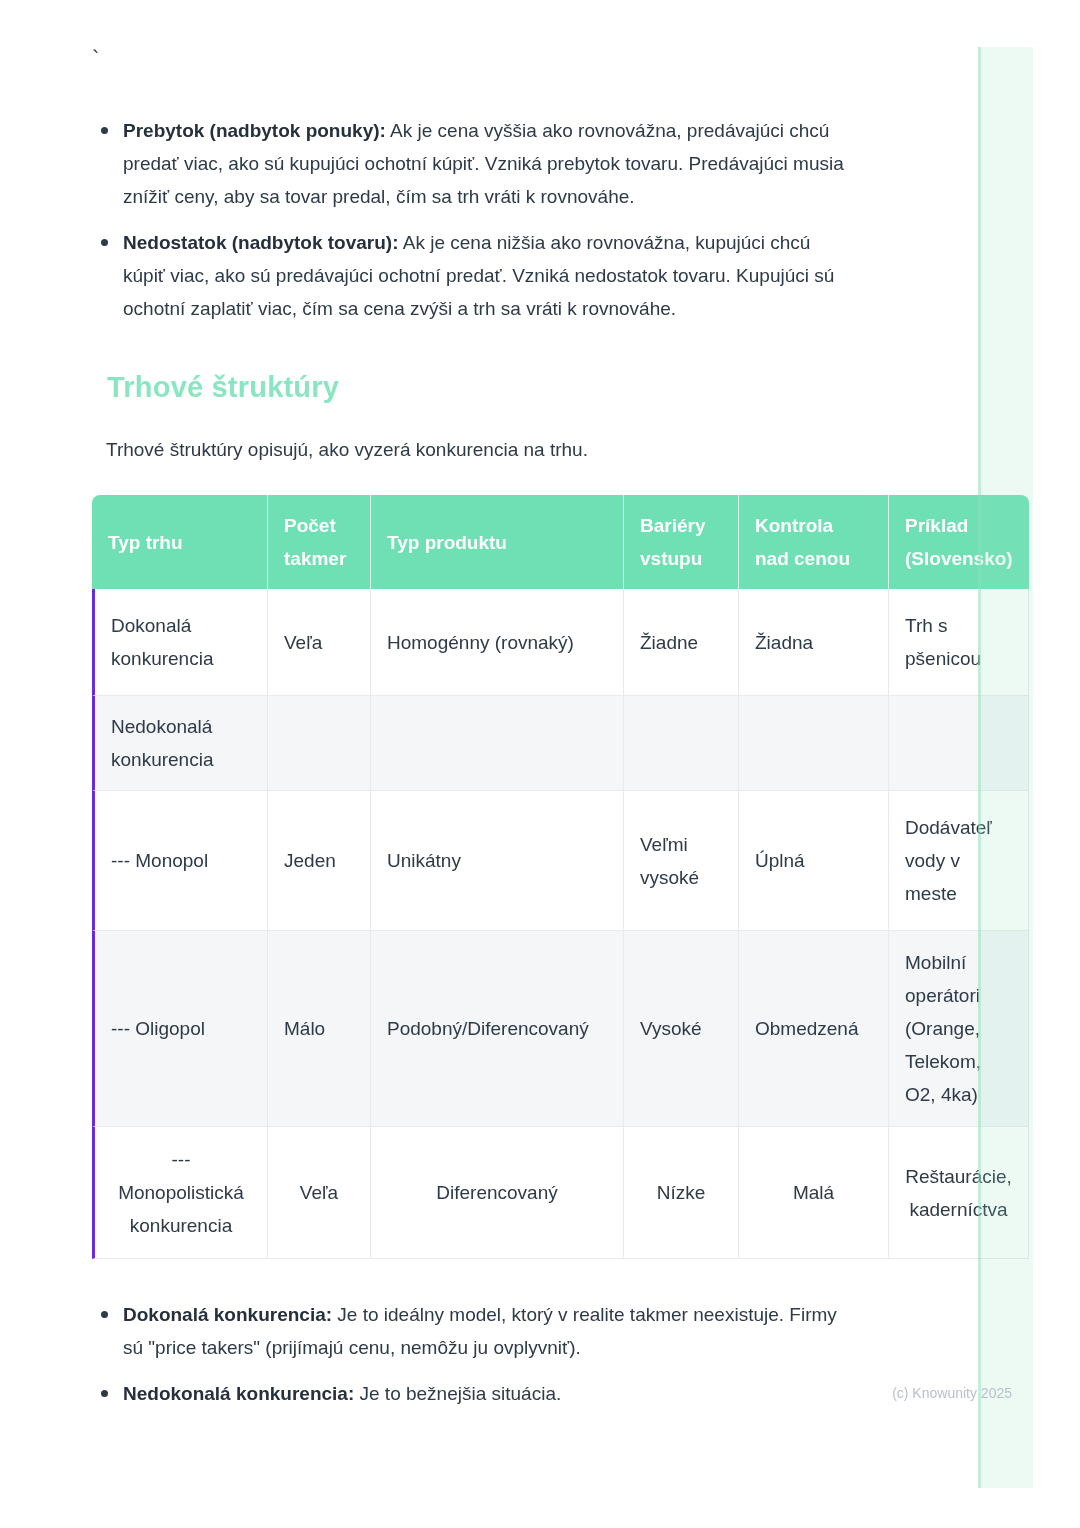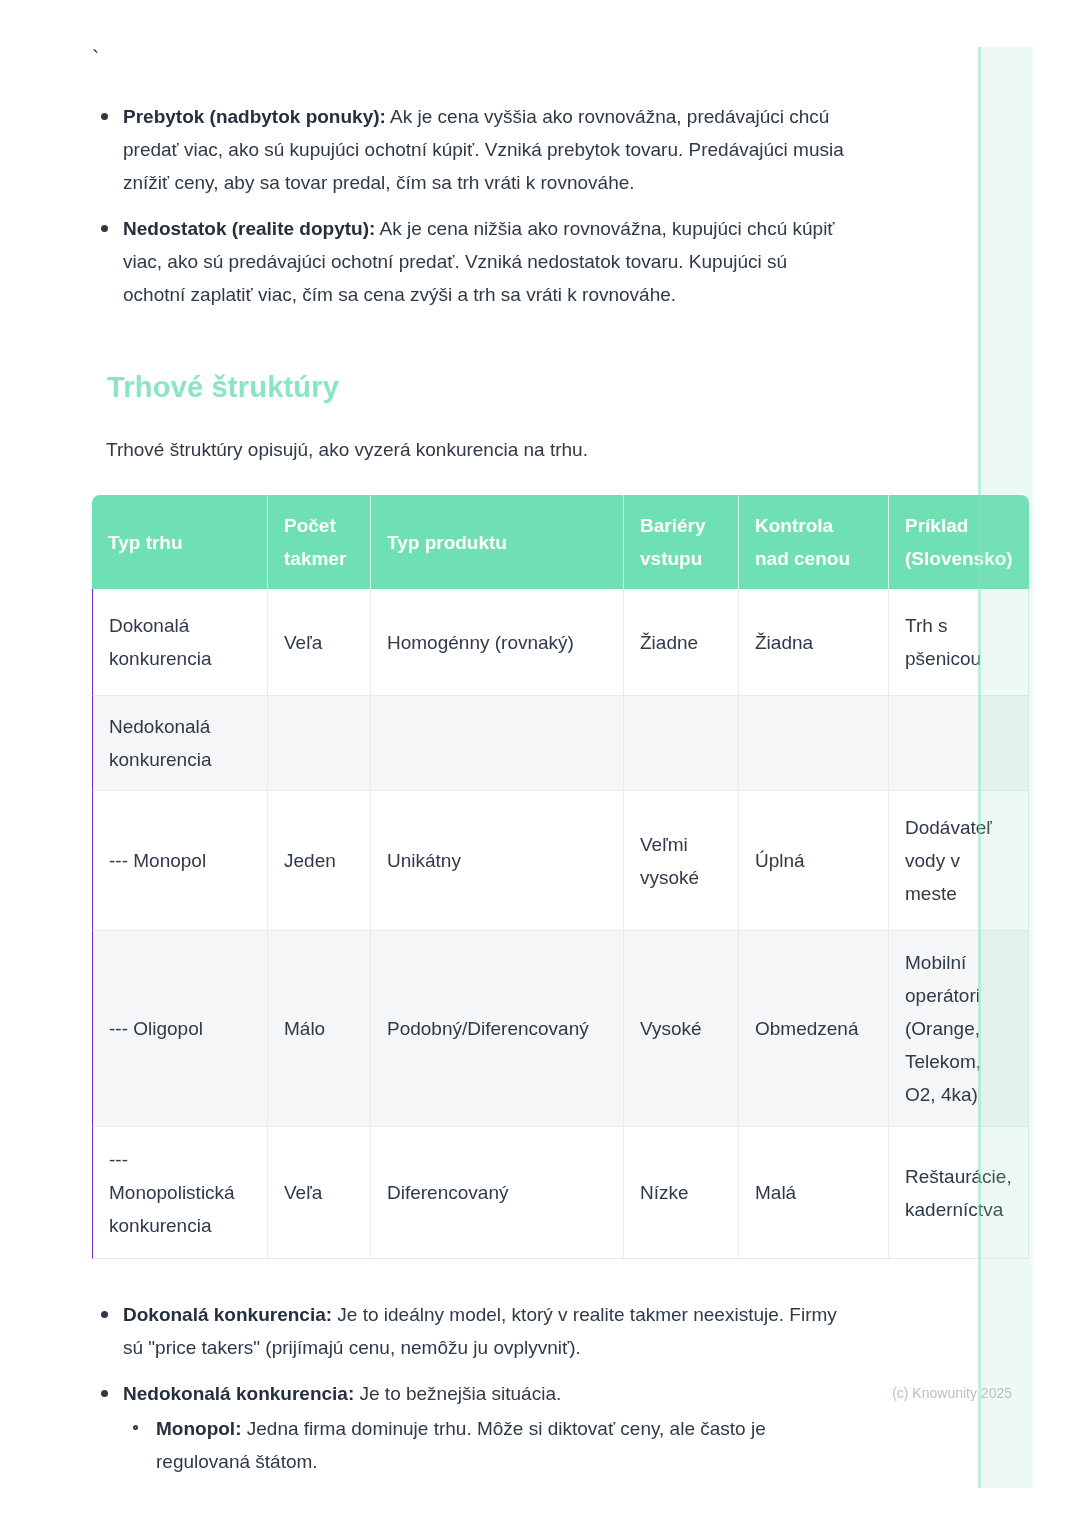--- a/index.html
+++ b/index.html
@@ -29,21 +29,21 @@
   }
   
   .bullets { position:absolute; left:92px; list-style:none; }
   .bullets li { position:relative; padding-left:31px; margin-bottom:13px; line-height:33px; }
   .bullets li .marker {
     position:absolute; left:9px; top:13px;
     width:7px; height:7px; border-radius:50%;
     background:#2f3a48;
   }
   .bullets .lead { font-weight:700; color:#26303d; }
-  .top-bullets { top:100px; width:758px; }
+  .top-bullets { top:114px; width:758px; }
   .bottom-bullets { top:1298px; width:770px; }
   .sub-bullets { list-style:none; margin-top:2px; }
   .sub-bullets li { padding-left:33px; margin-bottom:0; }
   .sub-bullets li .marker {
     background:transparent;
     border:2px solid #2f3a48;
     width:5px; height:5px;
     left:10px; top:13px;
   }
   h2.section-heading {
@@ -88,27 +88,27 @@
     vertical-align:middle;
     padding:14px 16px;
     line-height:33px;
     font-size:19px;
     color:#2f3a48;
     border-right:1px solid #e8eaee;
     border-bottom:1px solid #e8eaee;
     background:#ffffff;
     word-wrap:break-word;
   }
-  .market-table td:first-child { border-left:1px solid #6d28d9; }
+  .market-table td:first-child { border-left:3px solid #6d28d9; }
   .market-table tbody tr:nth-child(even) td { background:#f4f6f8; }
   .market-table tr.r1 { height:107px; }
   .market-table tr.r2 { height:95px;padding-left:8px; }
   .market-table tr.r3 { height:140px; }
   .market-table tr.r4 { height:196px; }
-  .market-table tr.r5 { height:132px; }
+  .market-table tr.r5 { height:132px;text-align:center; }
   .watermark {
     position:absolute; top:1385px; right:68px;
     font-size:14px; color:#b9bfc7;
     z-index:6;
   }
 </style>
 </head>
 <body>
 
 <div class="page">
@@ -117,21 +117,21 @@
 
   <div class="stray-char">`</div>
 
   <ul class="bullets top-bullets">
     <li>
       <span class="marker"></span>
       <span class="lead">Prebytok (nadbytok ponuky):</span><span> Ak je cena vyššia ako rovnovážna, predávajúci chcú predať viac, ako sú kupujúci ochotní kúpiť. Vzniká prebytok tovaru. Predávajúci musia znížiť ceny, aby sa tovar predal, čím sa trh vráti k rovnováhe.</span>
     </li>
     <li>
       <span class="marker"></span>
-      <span class="lead">Nedostatok (realite dopytu):</span><span> Ak je cena nižšia ako rovnovážna, kupujúci chcú kúpiť viac, ako sú predávajúci ochotní predať. Vzniká nedostatok tovaru. Kupujúci sú ochotní zaplatiť viac, čím sa cena zvýši a trh sa vráti k rovnováhe.</span>
+      <span class="lead">Nedostatok (nadbytok tovaru):</span><span> Ak je cena nižšia ako rovnovážna, kupujúci chcú kúpiť viac, ako sú predávajúci ochotní predať. Vzniká nedostatok tovaru. Kupujúci sú ochotní zaplatiť viac, čím sa cena zvýši a trh sa vráti k rovnováhe.</span>
     </li>
   </ul>
 
   <h2 class="section-heading">Trhové štruktúry</h2>
 
   <p class="intro">Trhové štruktúry opisujú, ako vyzerá konkurencia na trhu.</p>
 
   <table class="market-table">
     <colgroup>
       <col class="c1">
@@ -196,24 +196,18 @@
   </table>
 
   <ul class="bullets bottom-bullets">
     <li>
       <span class="marker"></span>
       <span class="lead">Dokonalá konkurencia:</span><span> Je to ideálny model, ktorý v realite takmer neexistuje. Firmy sú "price takers" (prijímajú cenu, nemôžu ju ovplyvniť).</span>
     </li>
     <li>
       <span class="marker"></span>
       <span class="lead">Nedokonalá konkurencia:</span><span> Je to bežnejšia situácia.</span>
-      <ul class="sub-bullets">
-        <li>
-          <span class="marker"></span>
-          <span class="lead">Monopol:</span><span> Jedna firma dominuje trhu. Môže si diktovať ceny, ale často je regulovaná štátom.</span>
-        </li>
-      </ul>
     </li>
   </ul>
 
   <div class="watermark">(c) Knowunity 2025</div>
 
 </div>
 
 </body></html>

